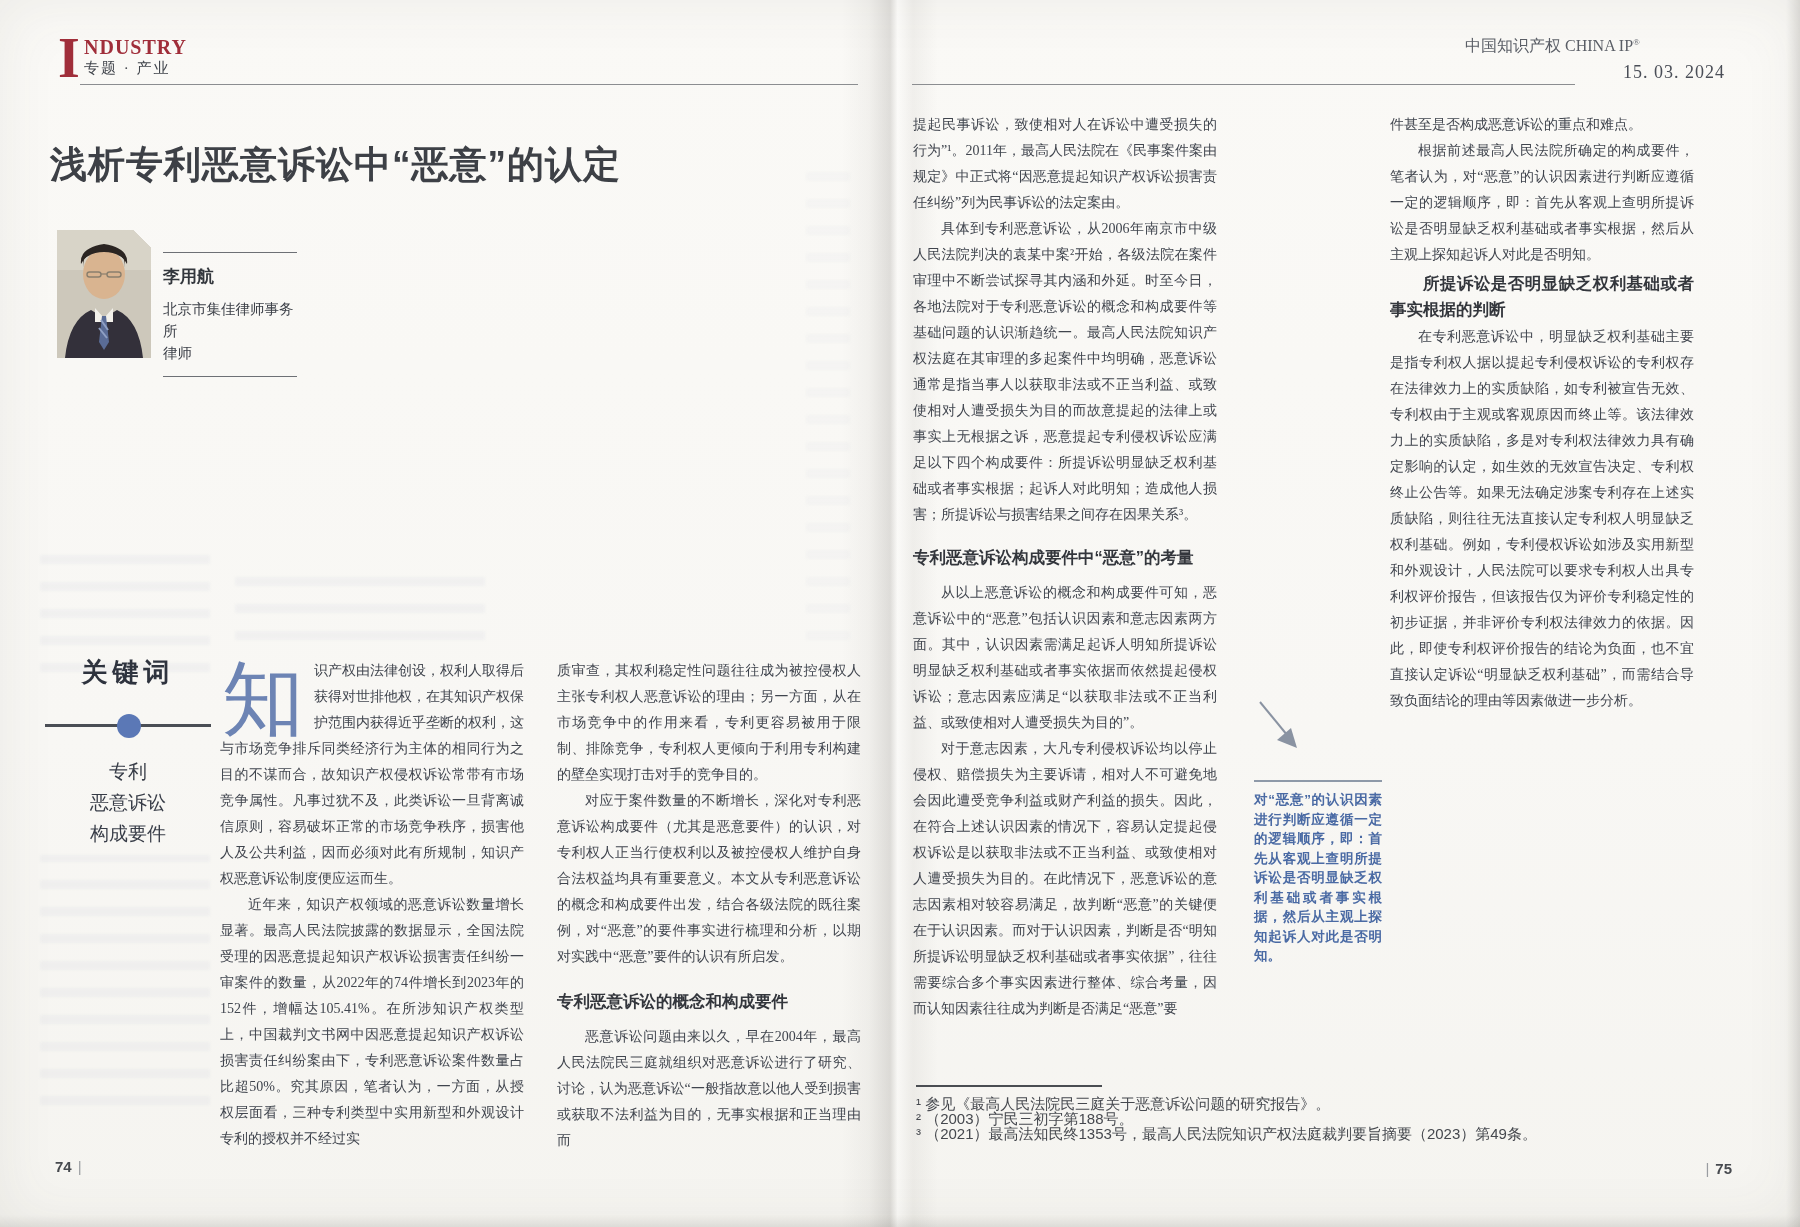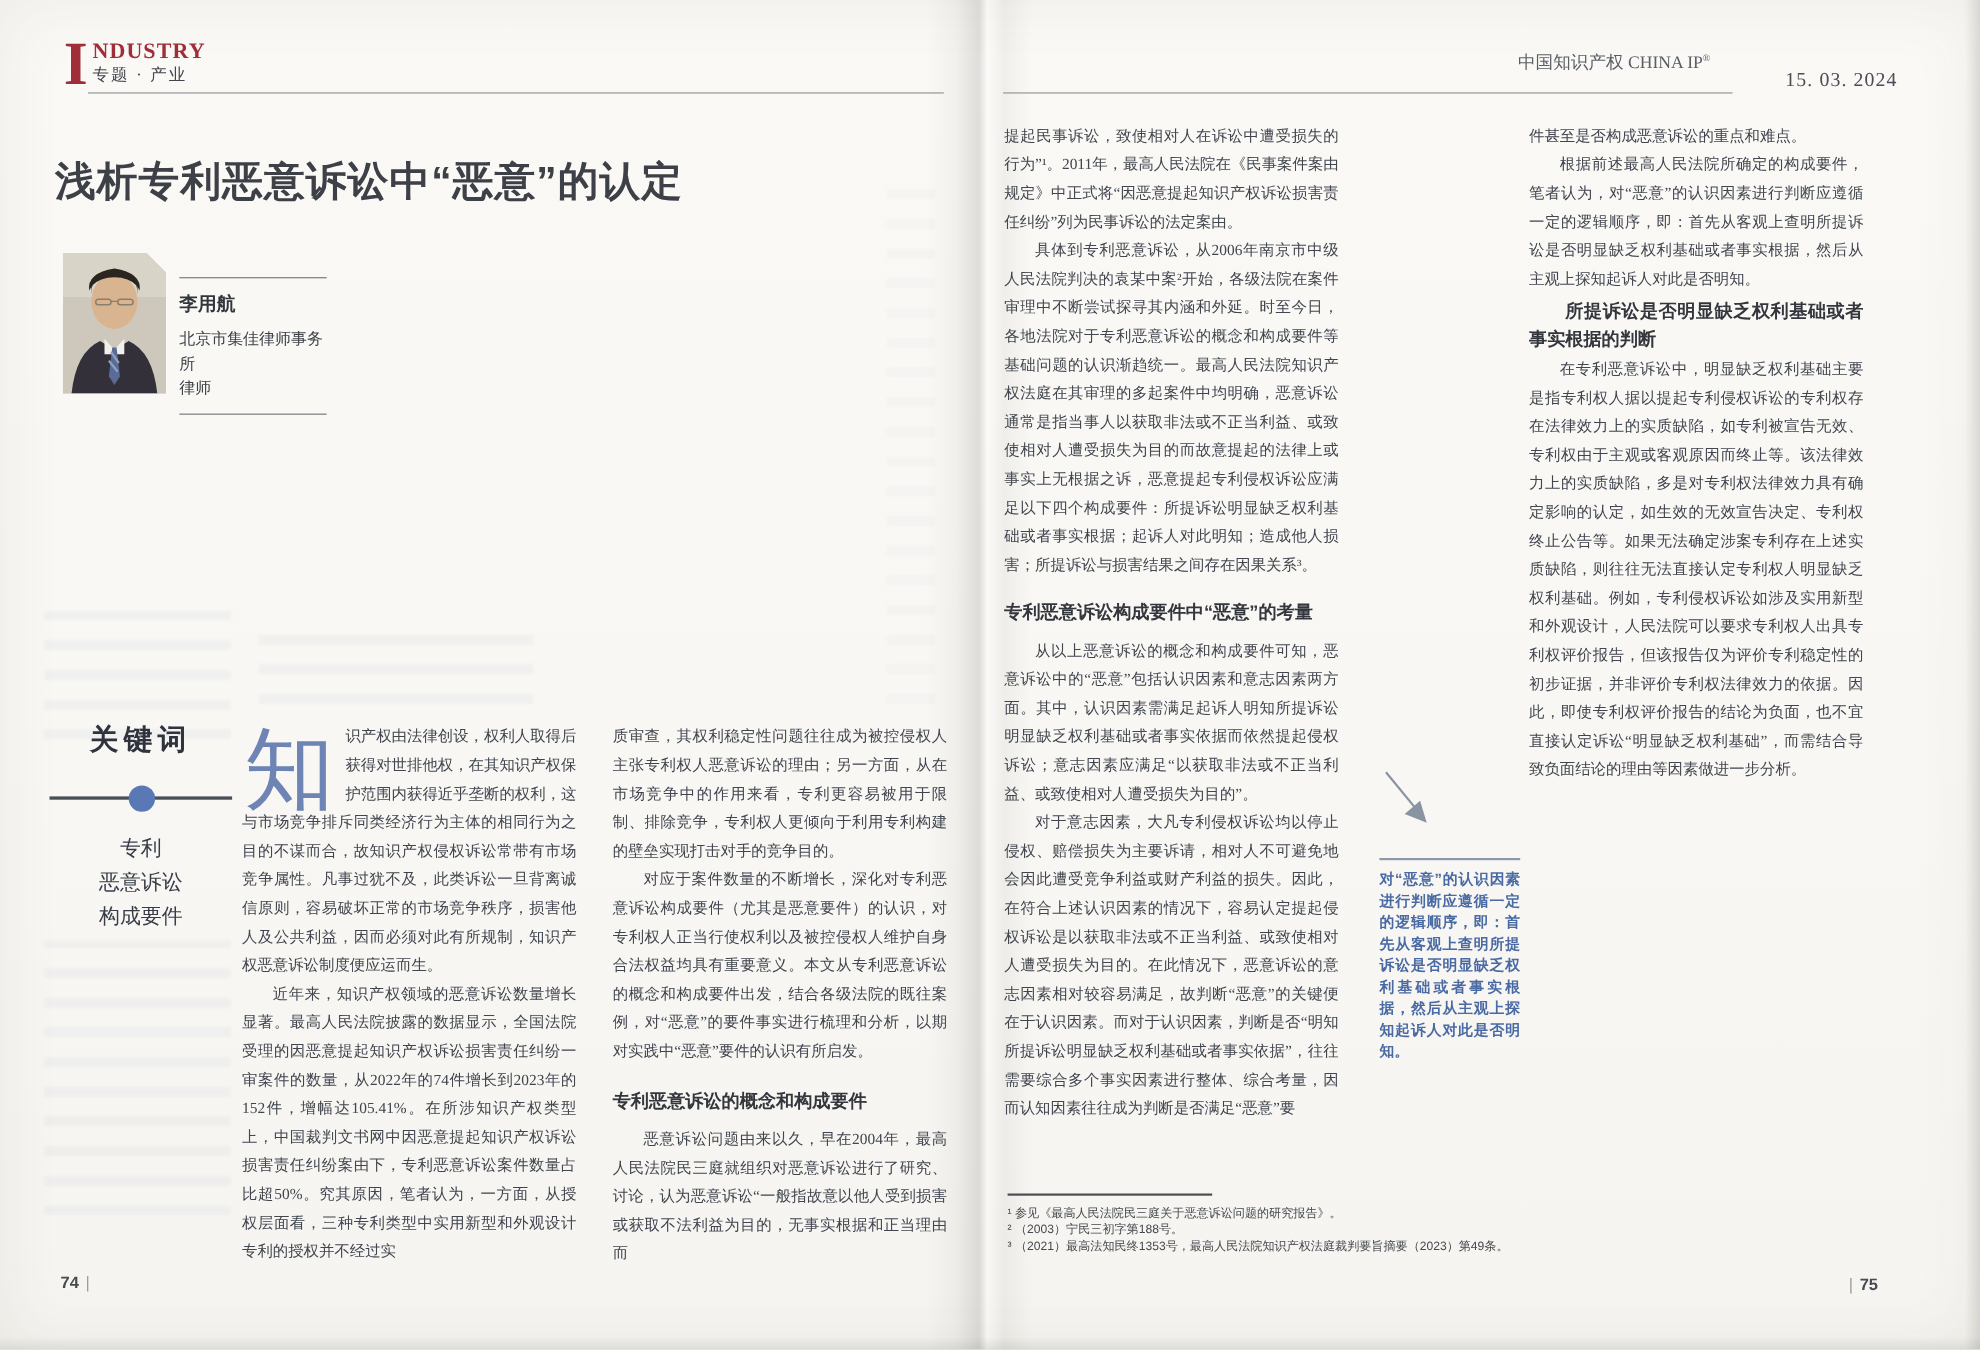--- a/index.html
+++ b/index.html
@@ -19,21 +19,21 @@
   .ghost{pointer-events:none;filter:blur(1.6px);opacity:.55;
     background:repeating-linear-gradient(0deg,rgba(135,145,180,.12) 0 9px,rgba(0,0,0,0) 9px 27px);}
   
   .logo-i{left:58px;top:30px;font-size:56px;line-height:56px;font-weight:bold;color:#a02e3a;font-family:"Liberation Serif",serif;}
   .logo-rest{left:84px;top:36px;font-size:20px;font-weight:bold;letter-spacing:1px;color:#a02e3a;font-family:"Liberation Serif",serif;}
   .section-label{left:84px;top:59px;font-size:15px;letter-spacing:2px;color:#41454c;}
   .rule{background:#8b8d90;height:1px;}
   .rule-left{left:80px;top:84px;width:778px;}
   .rule-right{left:912px;top:84px;width:663px;}
   
-  .journal-name{left:1380px;top:47px;width:345px;text-align:left;font-size:16px;color:#5a5e66;}
+  .journal-name{left:1380px;top:36px;width:345px;text-align:center;font-size:16px;color:#5a5e66;}
   .journal-name sup{font-size:9px;}
   .journal-date{left:1380px;top:62px;width:345px;text-align:right;font-size:18px;color:#4a4e57;letter-spacing:1px;}
   
   .title{left:50px;top:143px;width:760px;font-size:37px;line-height:44px;font-weight:bold;letter-spacing:1px;color:#3d4046;
     font-family:"Liberation Sans","DejaVu Sans",sans-serif;}
   .photo{left:57px;top:230px;width:94px;height:128px;background:linear-gradient(160deg,#d6d2c6,#c4beb0);
     clip-path:polygon(0 0,76px 0,94px 18px,94px 128px,0 128px);overflow:hidden;}
   .author-block{left:163px;top:252px;width:134px;}
   .author-line{height:1px;background:#6d7075;width:134px;}
   .author-name{margin:12px 0 10px;font-size:17px;font-weight:bold;color:#33373d;font-family:"Liberation Sans","DejaVu Sans",sans-serif;}
@@ -59,26 +59,26 @@
   .col2 .bodyhead{margin:18px 0 10px;}
   .col3 .bodyhead{margin:16px 0 10px;}
   .col4 .bodyhead{margin:2px 0 2px;text-indent:2em;}
   
   .pq-arrow{left:1256px;top:698px;}
   .pq-rule{left:1254px;top:780px;width:128px;height:2px;background:#8e99a8;}
   .pullquote{left:1254px;top:790px;width:128px;font-size:13.5px;line-height:19.5px;font-weight:bold;text-align:justify;
     color:#4a6aa4;font-family:"Liberation Sans","DejaVu Sans",sans-serif;}
   
   .fn-rule{left:916px;top:1085px;width:186px;height:1.5px;background:#4a4d52;}
-  .footnotes{left:916px;top:1096px;width:660px;font-size:11px;line-height:15px;color:#45484e;
+  .footnotes{left:916px;top:1096px;width:660px;font-size:15px;line-height:15px;color:#45484e;
     font-family:"Liberation Sans","DejaVu Sans",sans-serif;}
   
   .pagenum{font-size:15px;color:#474a4f;font-family:"Liberation Sans","DejaVu Sans",sans-serif;font-weight:bold;}
   .pn-left{left:55px;top:1158px;}
-  .pn-right{left:1650px;top:1160px;width:82px;text-align:center;}
+  .pn-right{left:1650px;top:1160px;width:82px;text-align:right;}
   .pn-sep{color:#9a9da1;font-weight:normal;padding:0 6px;}
 </style>
 </head>
 <body>
 
 <div class="scan">
 
   <div class="abs ghost" style="left:40px;top:552px;width:170px;height:120px;"></div>
   <div class="abs ghost" style="left:40px;top:855px;width:170px;height:250px;"></div>
   <div class="abs ghost" style="left:235px;top:560px;width:250px;height:80px;"></div>

